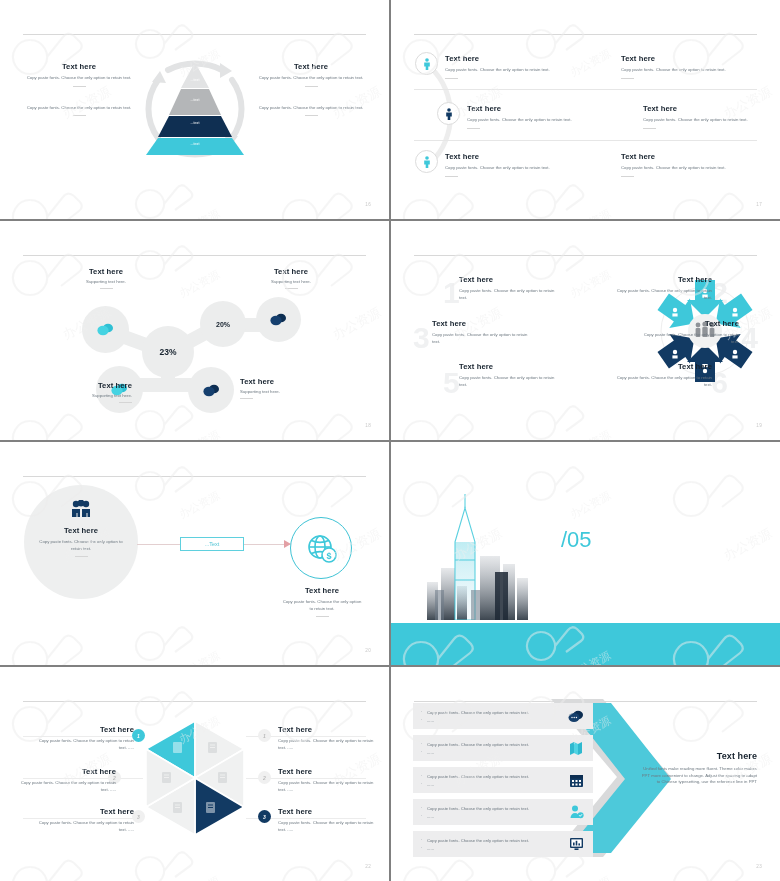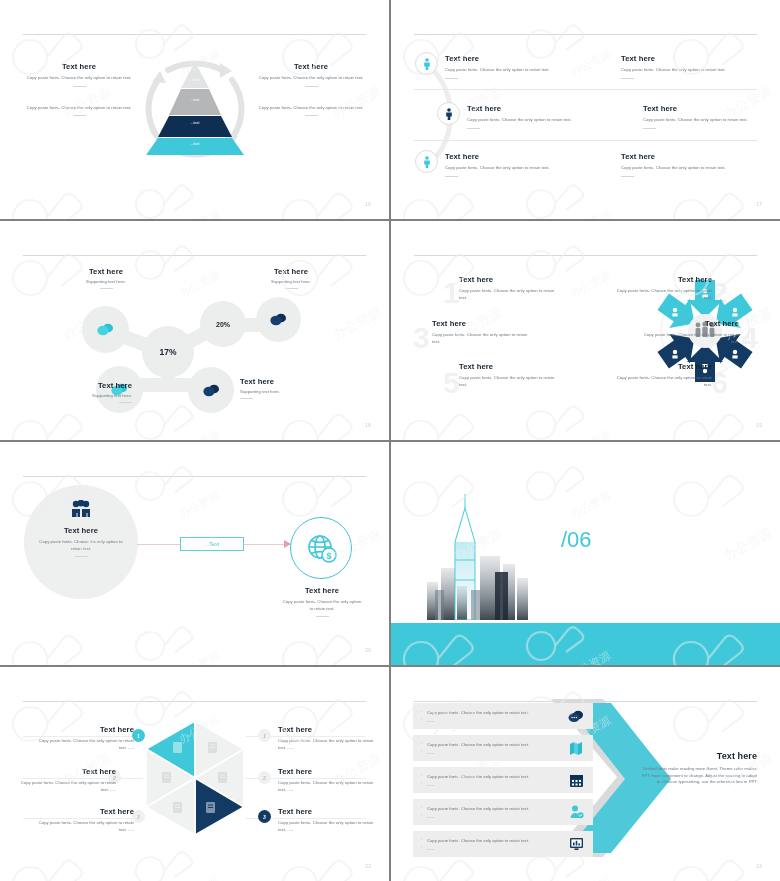--- a/index.html
+++ b/index.html
@@ -314,21 +314,21 @@
       </g>
     </svg>
 
     <div class="node" style="left:82px; top:85px; width:47px; height:47px;">
       <svg width="17" height="13" viewBox="0 0 17 13">
           <ellipse cx="11" cy="5" rx="5" ry="4.3" fill="#2fc0d4"></ellipse>
           <ellipse cx="6" cy="7.5" rx="5.6" ry="4.8" fill="#45d3e2"></ellipse>
         </svg>
     </div>
     <div class="node" style="left:142px; top:105px; width:52px; height:52px;">
-      <span class="pct">17%</span>
+      <span class="pct">23%</span>
     </div>
     <div class="node" style="left:200px; top:80px; width:46px; height:46px;">
       <span class="pct" style="font-size:7px">20%</span>
     </div>
     <div class="node" style="left:256px; top:76px; width:45px; height:45px;">
       <svg width="17" height="13" viewBox="0 0 17 13">
           <ellipse cx="11" cy="5" rx="5" ry="4.3" fill="#0d2e52"></ellipse>
           <ellipse cx="6" cy="7.5" rx="5.6" ry="4.8" fill="#153f6e"></ellipse>
         </svg>
     </div>
@@ -553,21 +553,21 @@
         <line x1="34" y1="70" x2="54" y2="70"></line>
         <line x1="34" y1="90" x2="54" y2="90"></line>
       </g>
       <rect x="34" y="52" width="20" height="78" fill="url(#fadeC)" opacity=".35"></rect>
       <g fill="#6d7a88" opacity=".55">
         <rect x="14" y="100" width="9" height="30"></rect>
         <rect x="50" y="100" width="9" height="30"></rect>
       </g>
     </svg>
 
-    <div style="position:absolute; left:170px; top:85px; font-size:22px; color:#3ec8da; font-family:'Liberation Sans',sans-serif;">/06</div>
+    <div style="position:absolute; left:170px; top:85px; font-size:22px; color:#3ec8da; font-family:'Liberation Sans',sans-serif;">/05</div>
 
     <div style="position:absolute; left:0; right:0; bottom:0; height:42px; background:#3ec8da;"></div>
 
     <div class="wm">
         <svg>
           <rect width="100%" height="100%" fill="url(#wmpat)"></rect>
         </svg>
       </div>
   </div>
 

